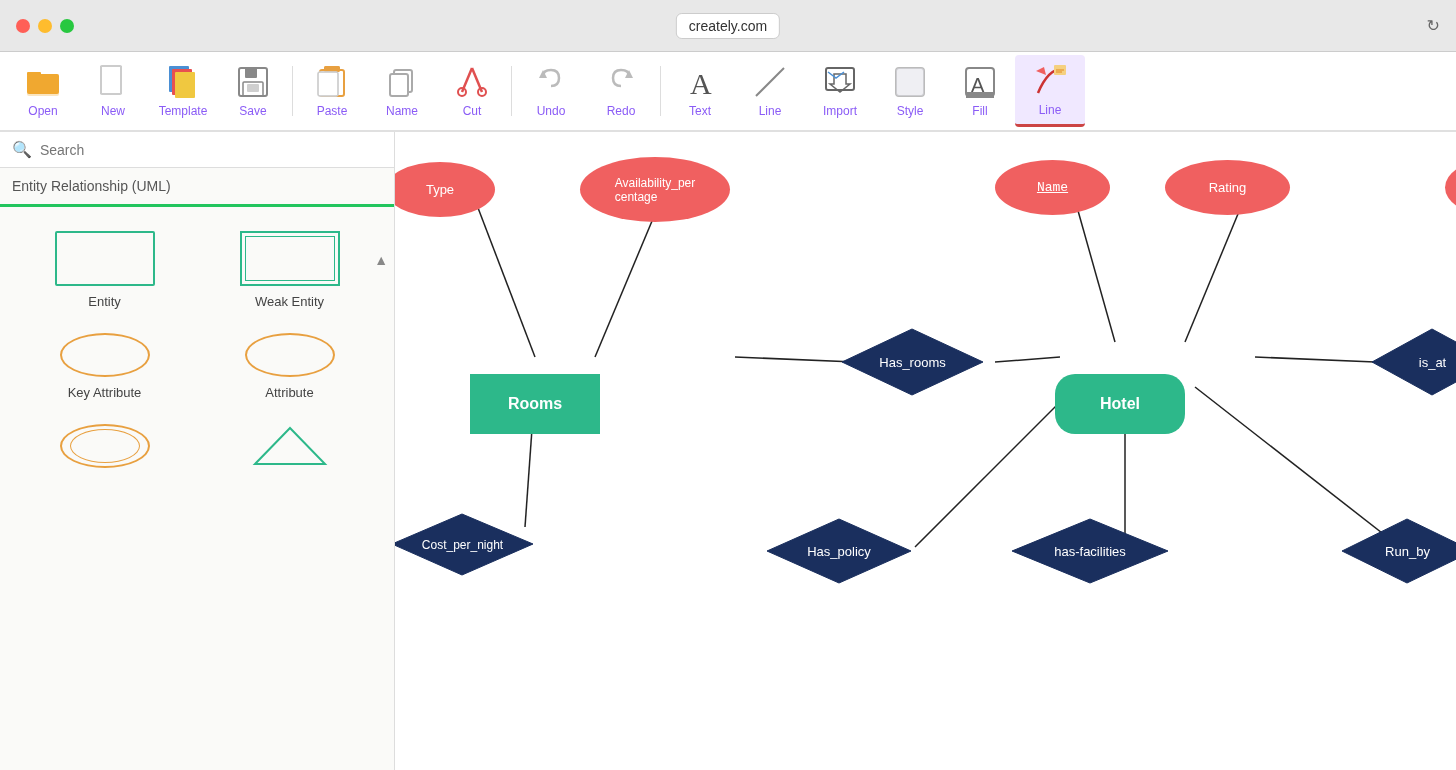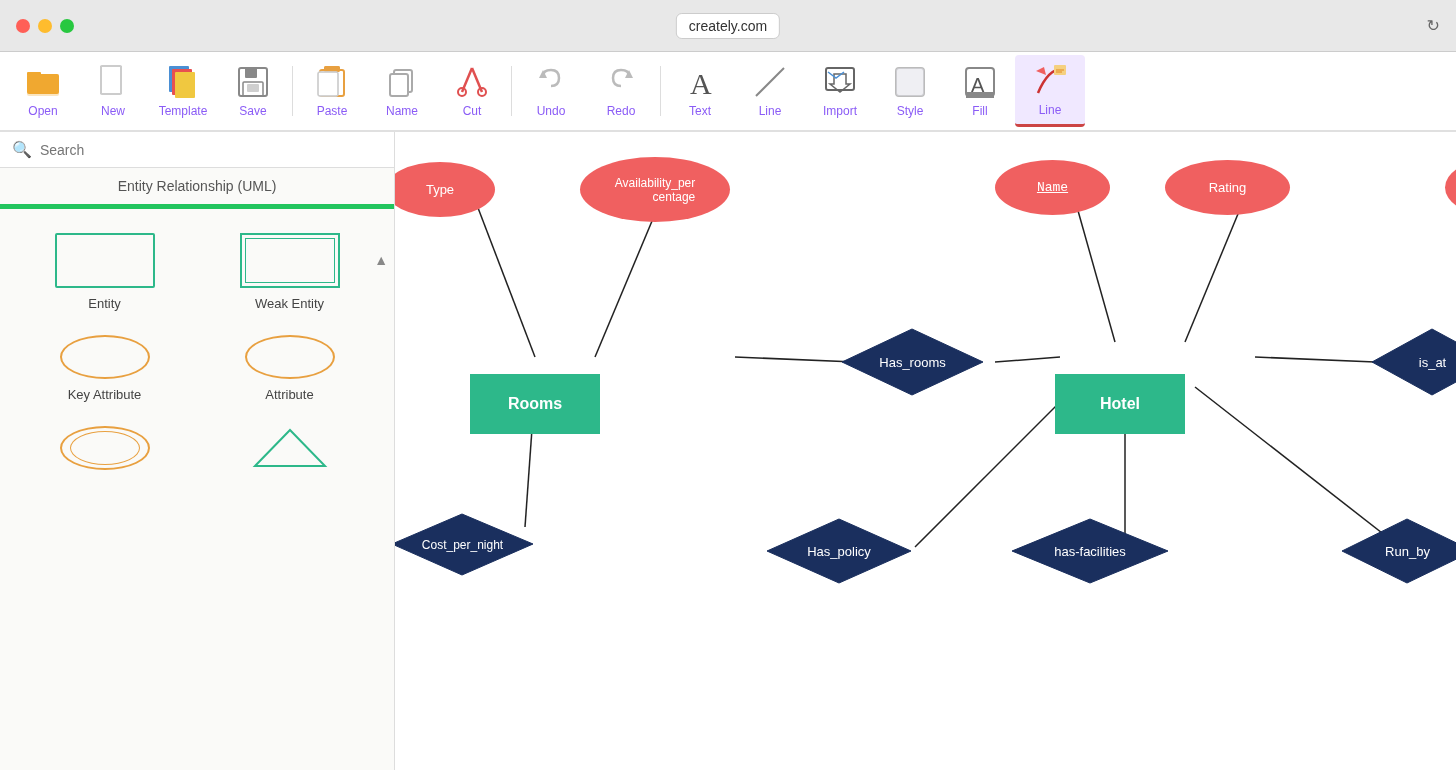--- a/index.html
+++ b/index.html
@@ -101,22 +101,21 @@
       outline: none;
       font-size: 14px;
       color: #333;
       flex: 1;
       background: transparent;
     }
     .sidebar-title {
       padding: 10px 12px;
       font-size: 14px;
       color: #555;
-      border-bottom: 5px solid #22c55e;
-      text-align: center;
+      border-bottom: 3px solid #22c55e;
     }
     .shapes-grid {
       display: grid;
       grid-template-columns: 1fr 1fr;
       gap: 8px;
       padding: 16px;
       overflow-y: auto;
     }
     .shape-item {
       display: flex;
@@ -187,21 +186,21 @@
     .er-ellipse {
       position: absolute;
       background: #f06060;
       border-radius: 50%;
       display: flex;
       align-items: center;
       justify-content: center;
       color: white;
       font-size: 13px;
       font-weight: 500;
-      text-align: right;
+      text-align: left;
       cursor: pointer;
     }
 
     
     .er-rect {
       position: absolute;
       background: #2db88a;
       display: flex;
       align-items: center;
       justify-content: center;
@@ -527,21 +526,21 @@
       <span>Rooms</span>
     </div>
 
     <div class="er-diamond" style="left:445px; top:195px; width:145px; height:70px;">
       <svg width="145" height="70" viewBox="0 0 145 70">
         <polygon points="72,2 143,35 72,68 2,35" fill="#1a2f5e" stroke="#1a2f5e"></polygon>
       </svg>
       <span>Has_rooms</span>
     </div>
 
-    <div class="er-rect" style="left:660px; top:195px; width:130px; height:60px;">
+    <div class="er-rect" style="left:660px; top:195px; width:130px; height:60px;border-radius:20px;">
       <span>Hotel</span>
     </div>
 
     <div class="er-diamond" style="left:975px; top:195px; width:125px; height:70px;">
       <svg width="125" height="70" viewBox="0 0 125 70">
         <polygon points="62,2 123,35 62,68 2,35" fill="#1a2f5e" stroke="#1a2f5e"></polygon>
       </svg>
       <span>is_at</span>
     </div>
 

